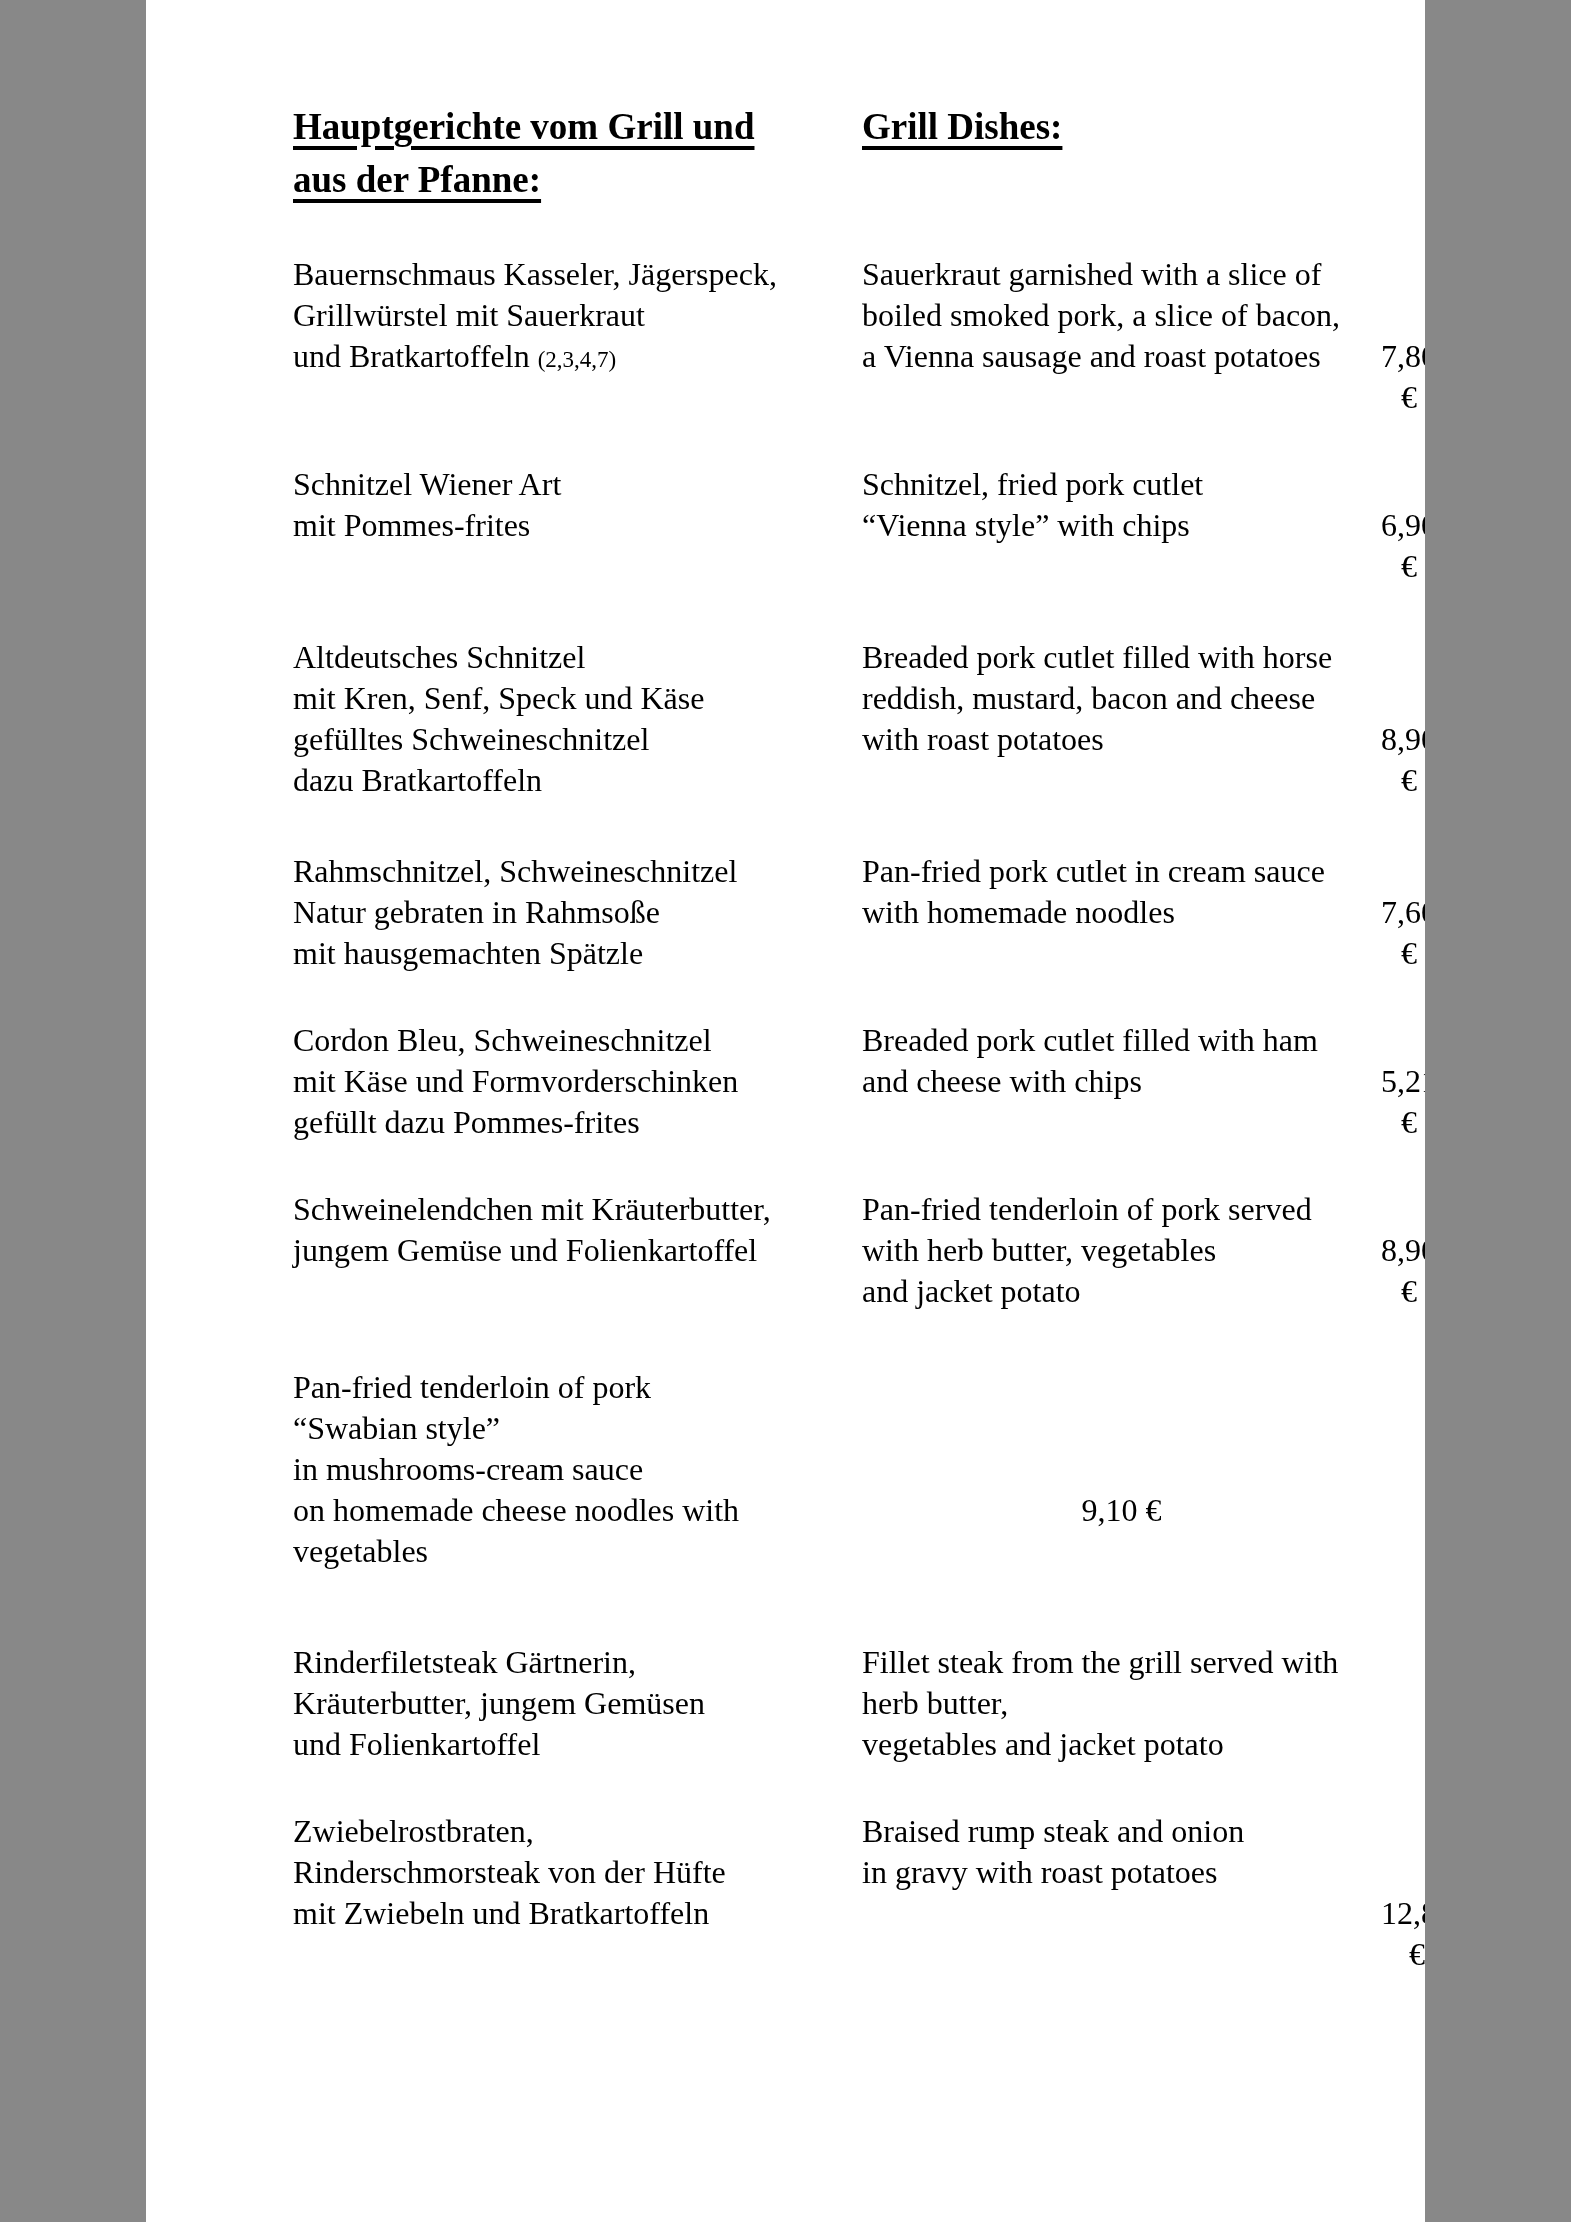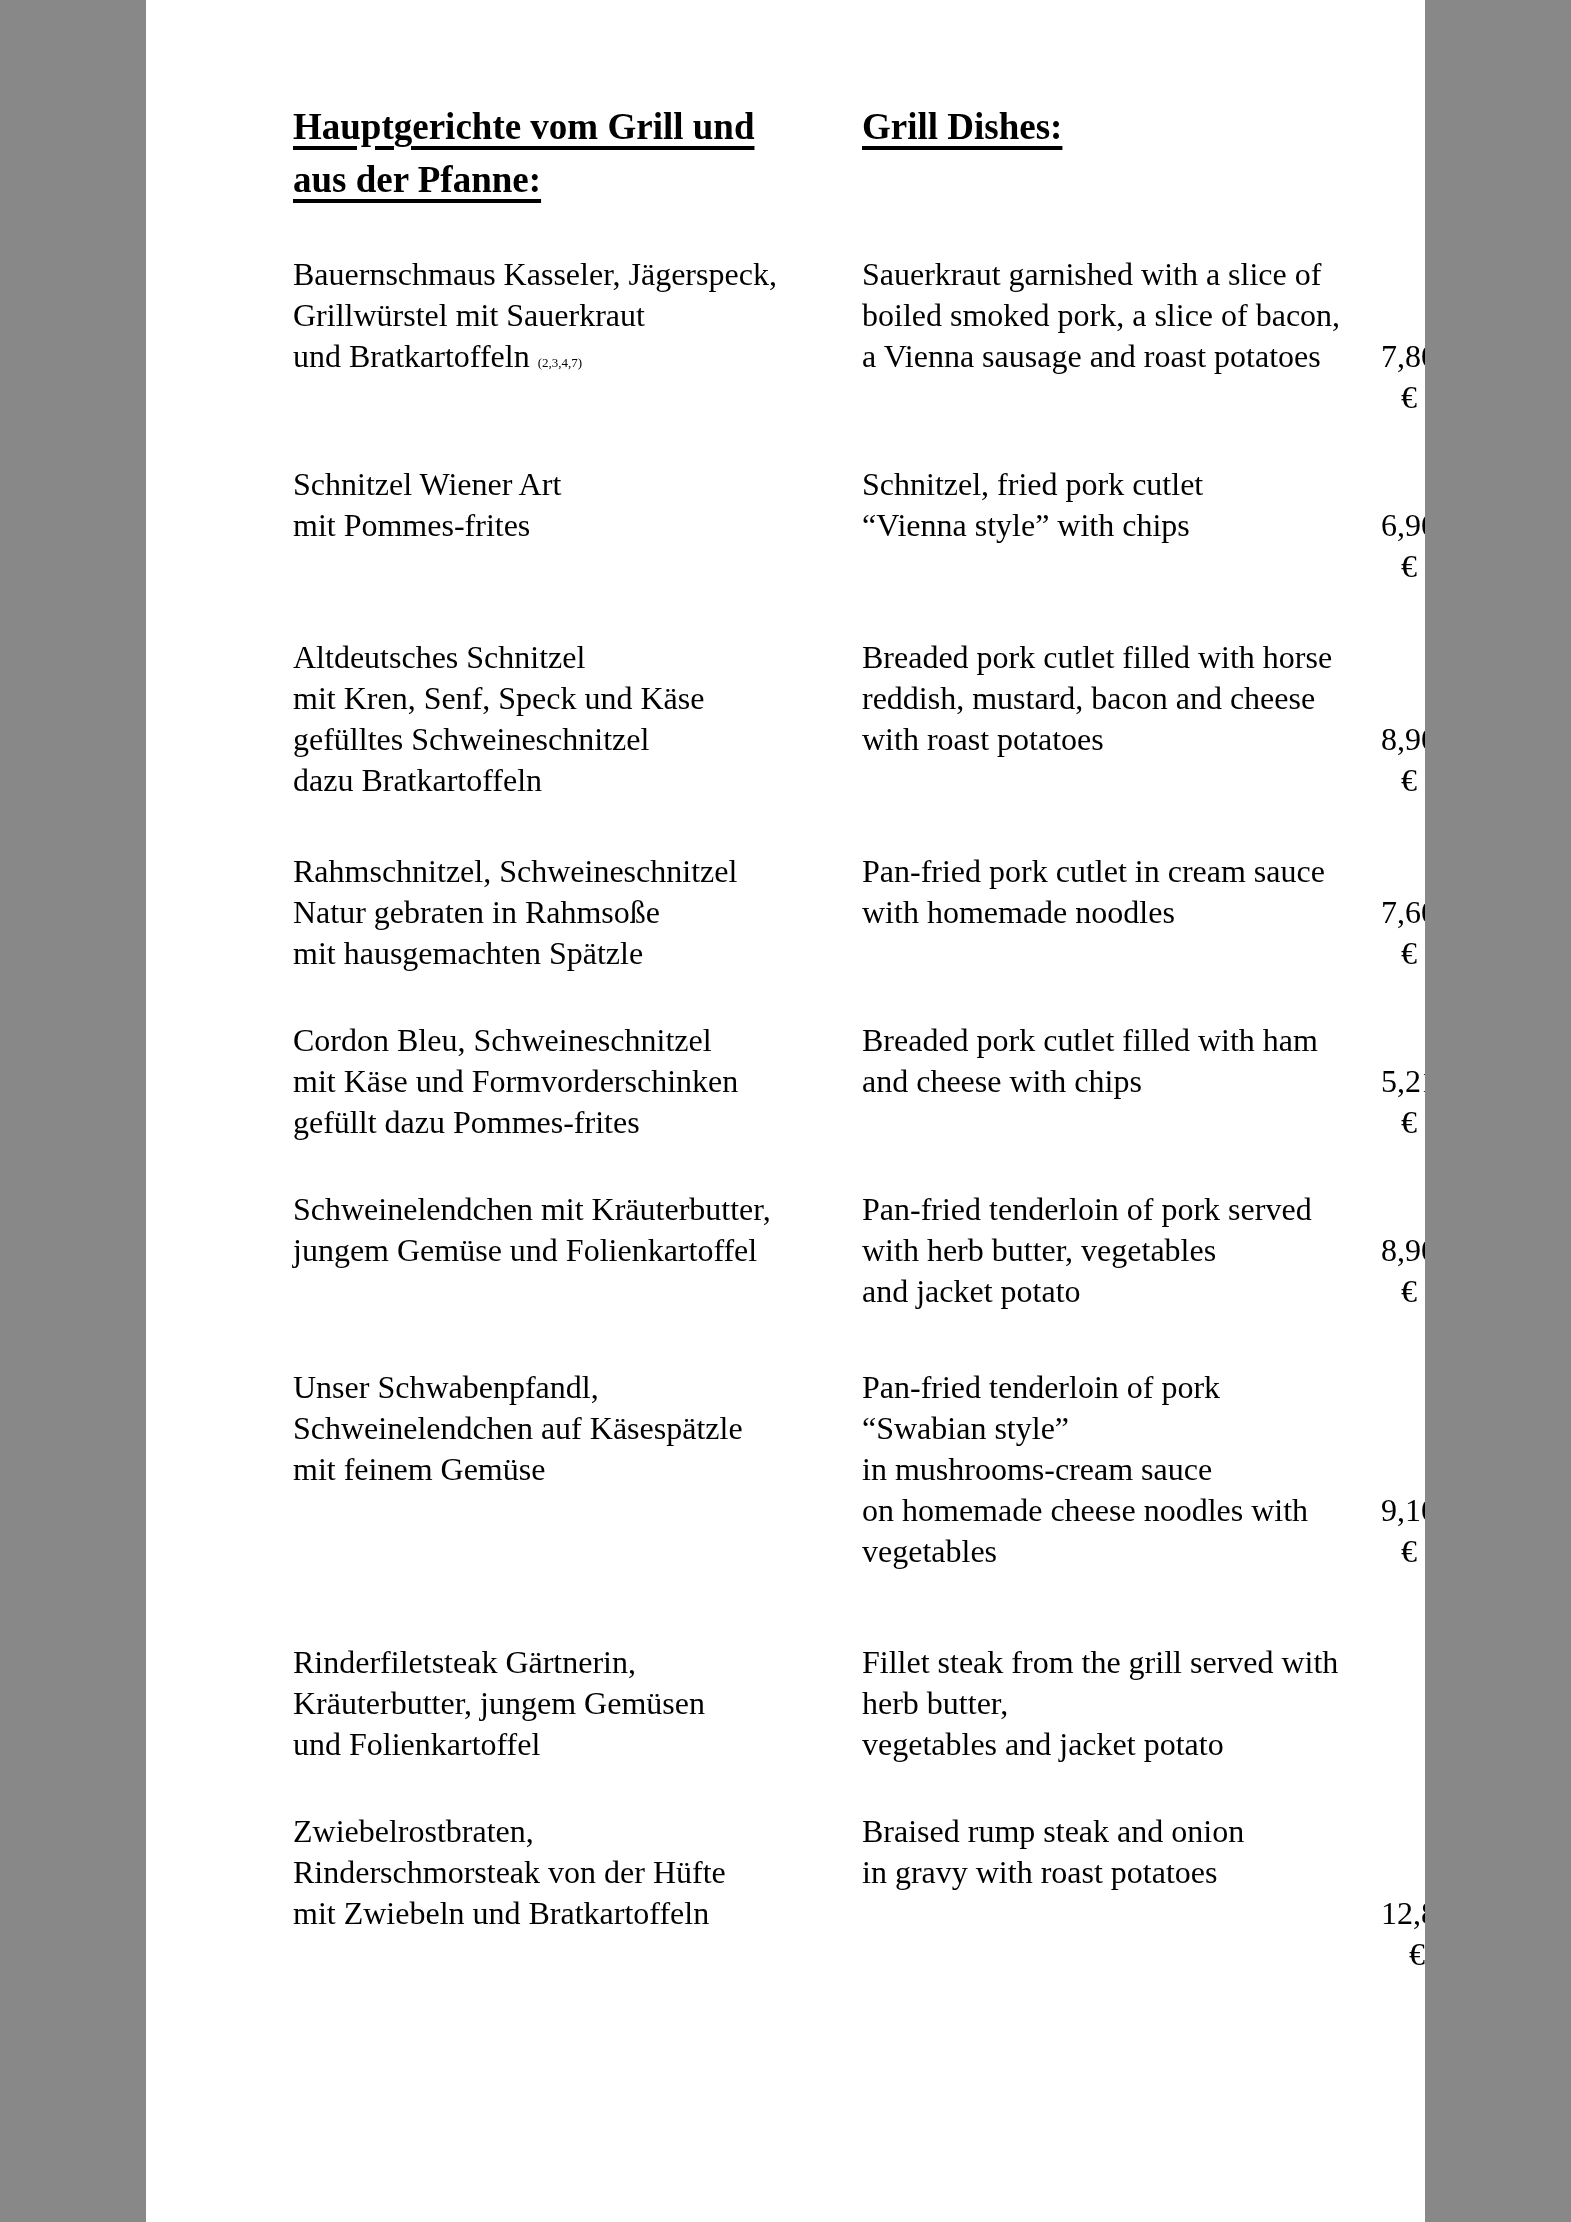--- a/index.html
+++ b/index.html
@@ -42,21 +42,21 @@
     white-space:pre;
   }
   .price {
     text-align:center;
     white-space:normal;
   }
   .po-1 { padding-top:41px; }
   .po-2 { padding-top:82px; }
   .po-3 { padding-top:123px; }
   .price-shift { padding-right:252px; }
-  .fn { font-size:13px; }
+  .fn { font-size:23px; }
 </style>
 </head>
 <body>
 
 <div class="page">
 
   <div class="heading-row">
     <div class="heading">Hauptgerichte vom Grill und
 aus der Pfanne:</div>
     <div class="heading">Grill Dishes:</div>
@@ -112,23 +112,20 @@
   <div class="item gap-lg">
     <div class="col de">Schweinelendchen mit Kräuterbutter,
 jungem Gemüse und Folienkartoffel</div>
     <div class="col en">Pan-fried tenderloin of pork served
 with herb butter, vegetables
 and jacket potato</div>
     <div class="col price po-1">8,90 €</div>
   </div>
 
   <div class="item gap-xl">
-    <div class="col de">Unser Schwabenpfandl,
-Schweinelendchen auf Käsespätzle
-mit feinem Gemüse</div>
     <div class="col en">Pan-fried tenderloin of pork
 “Swabian style”
 in mushrooms-cream sauce
 on homemade cheese noodles with
 vegetables</div>
     <div class="col price po-3">9,10 €</div>
   </div>
 
 
   <div class="item">

